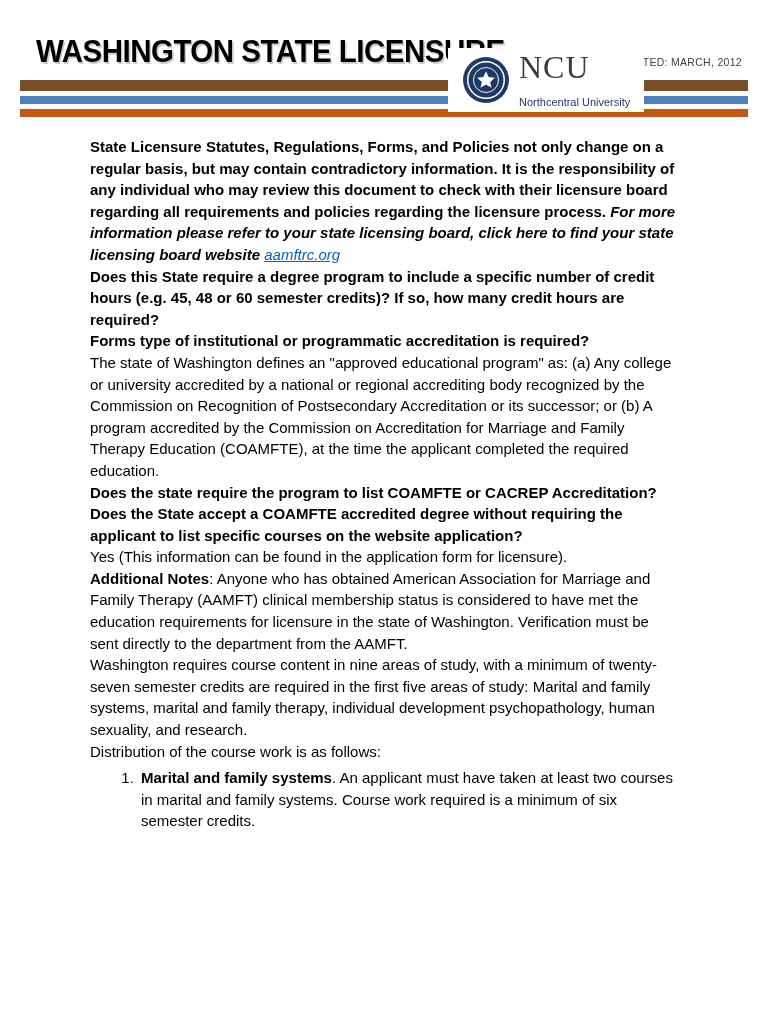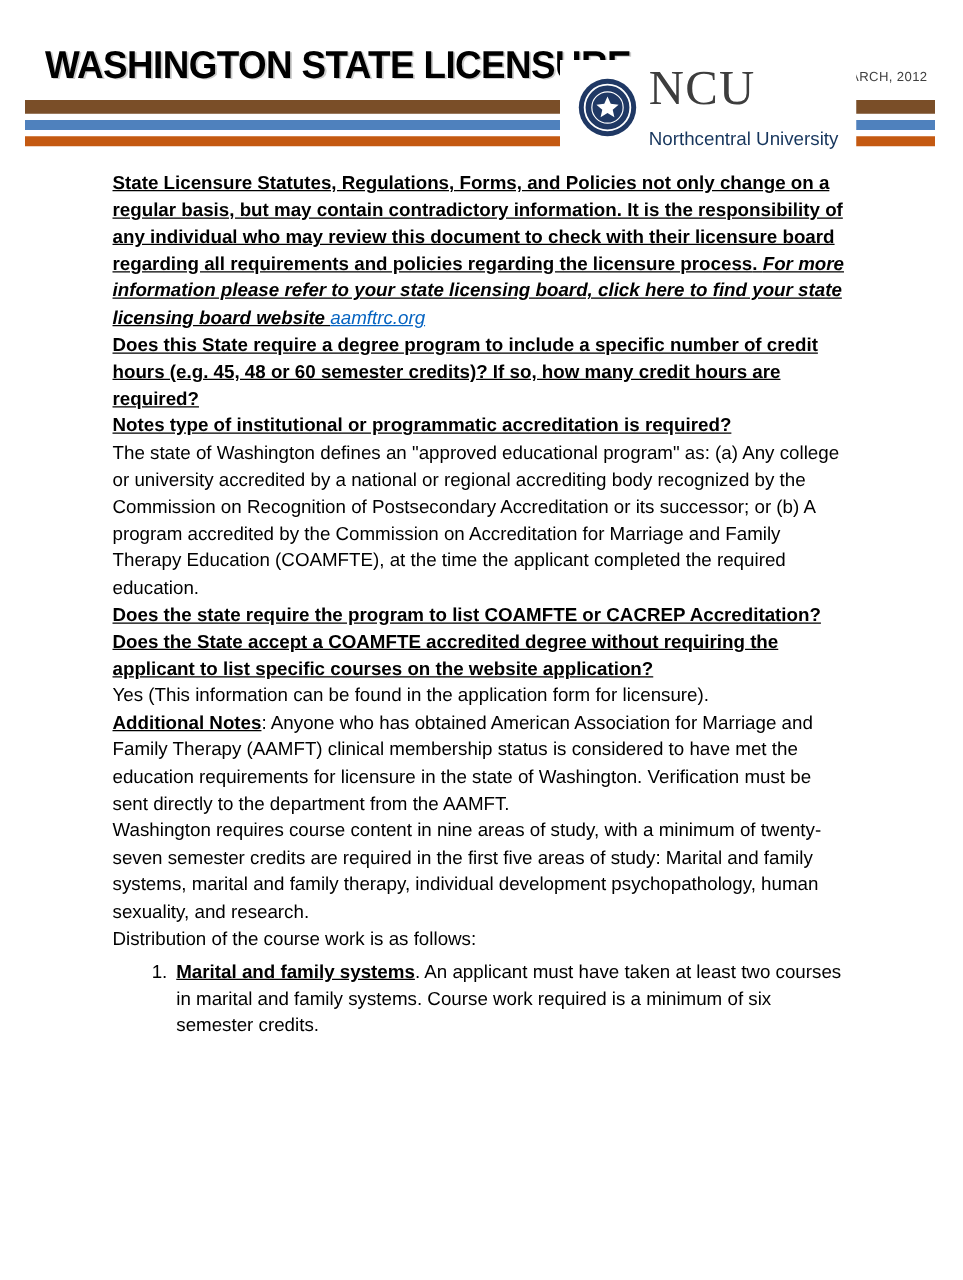--- a/index.html
+++ b/index.html
@@ -32,29 +32,29 @@
 
   .logo {
     position: absolute; left: 448px; top: 48px;
     background: #fff; padding: 4px 14px;
     display: flex; align-items: center; gap: 9px;
   }
   .seal-bg { fill: var(--seal, #1F3864); }
   .logo-text { display: flex; flex-direction: column; }
   .logo-acronym {
     font-family: "Liberation Serif", serif;
-    font-size: 39px; line-height: 0.95; color: #3d3d3d; letter-spacing: 1px;
+    font-size: 32px; line-height: 0.95; color: #3d3d3d; letter-spacing: 1px;
   }
-  .logo-name { font-size: 15px; color: #17365d; margin-top: 14px; }
+  .logo-name { font-size: 11px; color: #17365d; margin-top: 14px; }
 
   
   .body-content { padding: 6px 90px 0 90px; font-size: 15px; line-height: 1.44; }
   p.doc-p { margin: 0; }
   p.doc-p.gap { }
-  .b { font-weight: bold; text-decoration: underline; }
+  .b { font-weight: bold; }
   .i { font-style: italic; }
   a.doc-link { color: var(--link, #0563C1); text-decoration: underline; }
   ol.doc-list { margin: 5px 0 0 0; padding-left: 48px; }
   ol.doc-list li { padding-left: 3px; }
 </style>
 </head>
 <body>
 
 <div class="page">
 
@@ -78,21 +78,21 @@
       <div class="logo-text">
         <div class="logo-acronym">NCU</div>
         <div class="logo-name">Northcentral University</div>
       </div>
     </div>
   </div>
 
   <div class="body-content">
       <p class="doc-p"><span class="b">State Licensure Statutes, Regulations, Forms, and Policies not only change on a regular basis, but may contain contradictory information. It is the responsibility of any individual who may review this document to check with their licensure board regarding all requirements and policies regarding the licensure process</span><span class="b">. </span><span class="b i">For more information please refer to your state licensing board, click here to find your state licensing board website </span><a href="#" class="doc-link i">aamftrc.org</a></p>
       <p class="doc-p gap"><span class="b">Does this State require a degree program to include a specific number of credit hours (e.g. 45, 48 or 60 semester credits)? If so, how many credit hours are required?</span></p>
-      <p class="doc-p gap"><span class="b">Notes type of institutional or programmatic accreditation is required?</span></p>
+      <p class="doc-p gap"><span class="b">Forms type of institutional or programmatic accreditation is required?</span></p>
       <p class="doc-p"><span>The state of Washington defines an "approved educational program" as: (a) Any college or university accredited by a national or regional accrediting body recognized by the Commission on Recognition of Postsecondary Accreditation or its successor; or (b) A program accredited by the Commission on Accreditation for Marriage and Family Therapy Education (COAMFTE), at the time the applicant completed the required education.</span></p>
       <p class="doc-p gap"><span class="b">Does the state require the program to list COAMFTE or CACREP Accreditation?</span></p>
       <p class="doc-p gap"><span class="b">Does the State accept a COAMFTE accredited degree without requiring the applicant to list specific courses on the website application?</span></p>
       <p class="doc-p"><span>Yes (This information can be found in the application form for licensure).</span></p>
       <p class="doc-p gap"><span class="b">Additional Notes</span><span>: Anyone who has obtained American Association for Marriage and Family Therapy (AAMFT) clinical membership status is considered to have met the education requirements for licensure in the state of Washington. Verification must be sent directly to the department from the AAMFT.</span></p>
       <p class="doc-p"><span>Washington requires course content in nine areas of study, with a minimum of twenty-seven semester credits are required in the first five areas of study: Marital and family systems, marital and family therapy, individual development psychopathology, human sexuality, and research.</span></p>
       <p class="doc-p gap"><span>Distribution of the course work is as follows:</span></p>
       <ol class="doc-list">
         <li><span class="b">Marital and family systems</span><span>. An applicant must have taken at least two courses in marital and family systems. Course work required is a minimum of six semester credits.</span></li>
       </ol>

